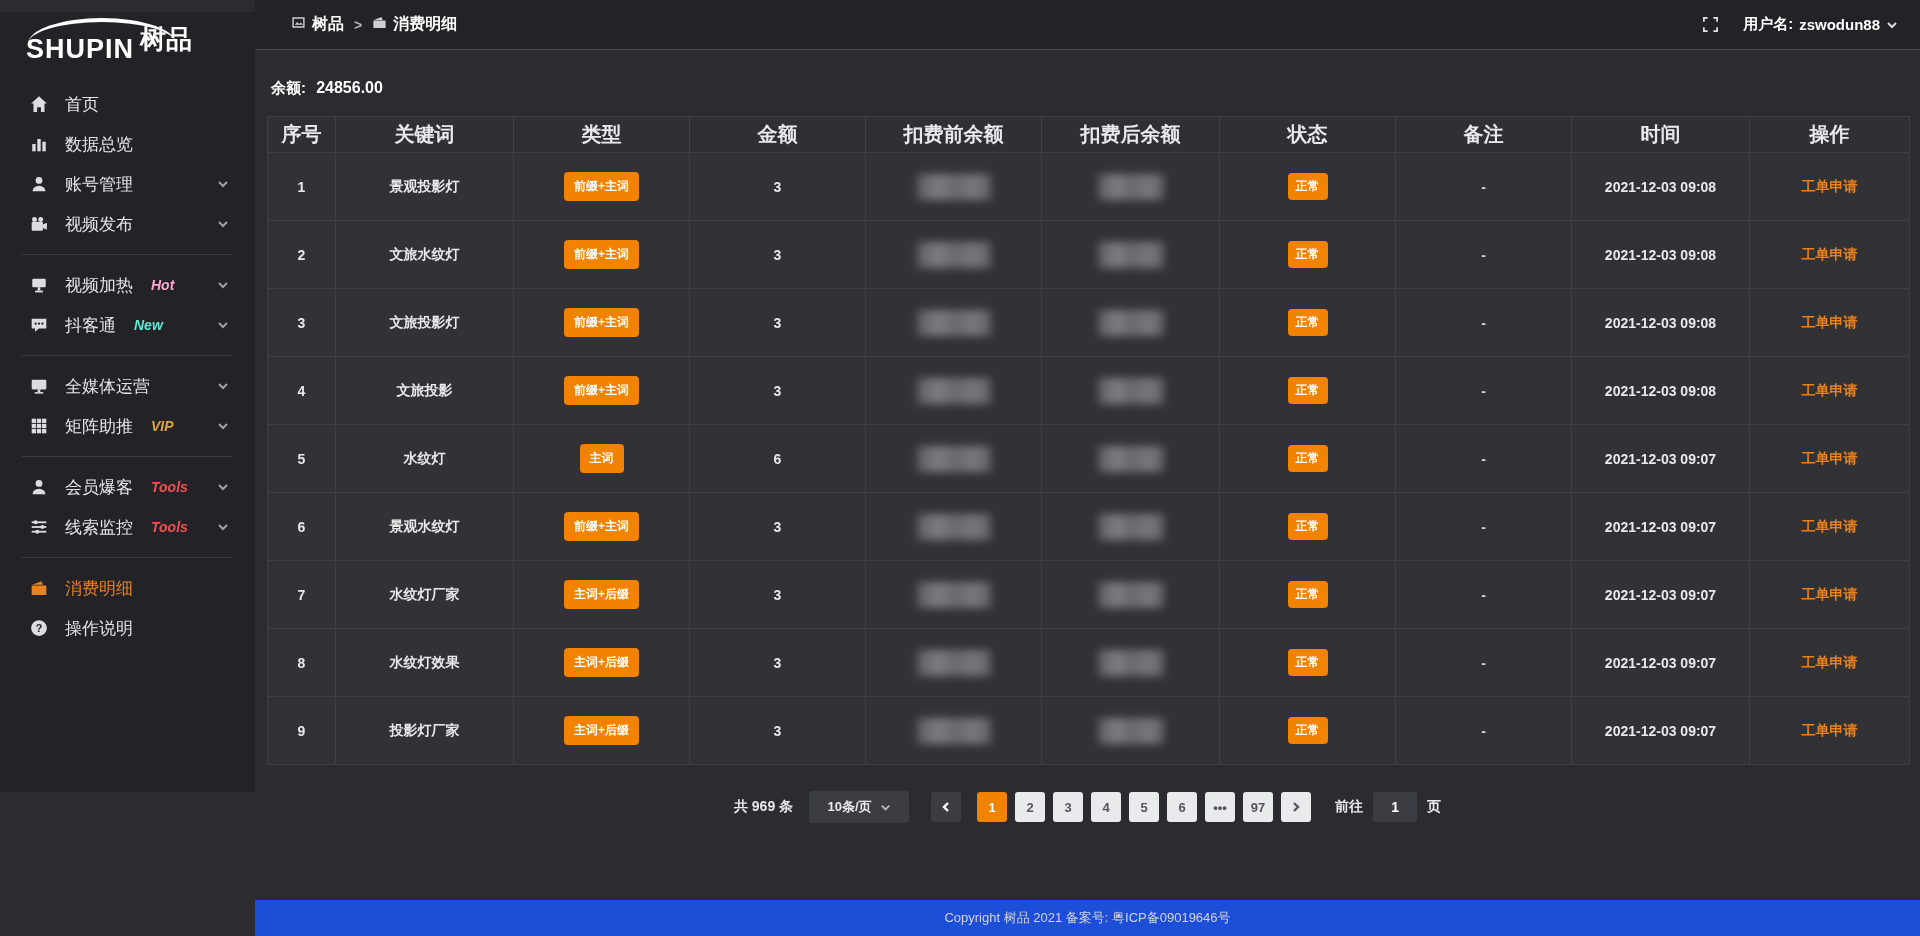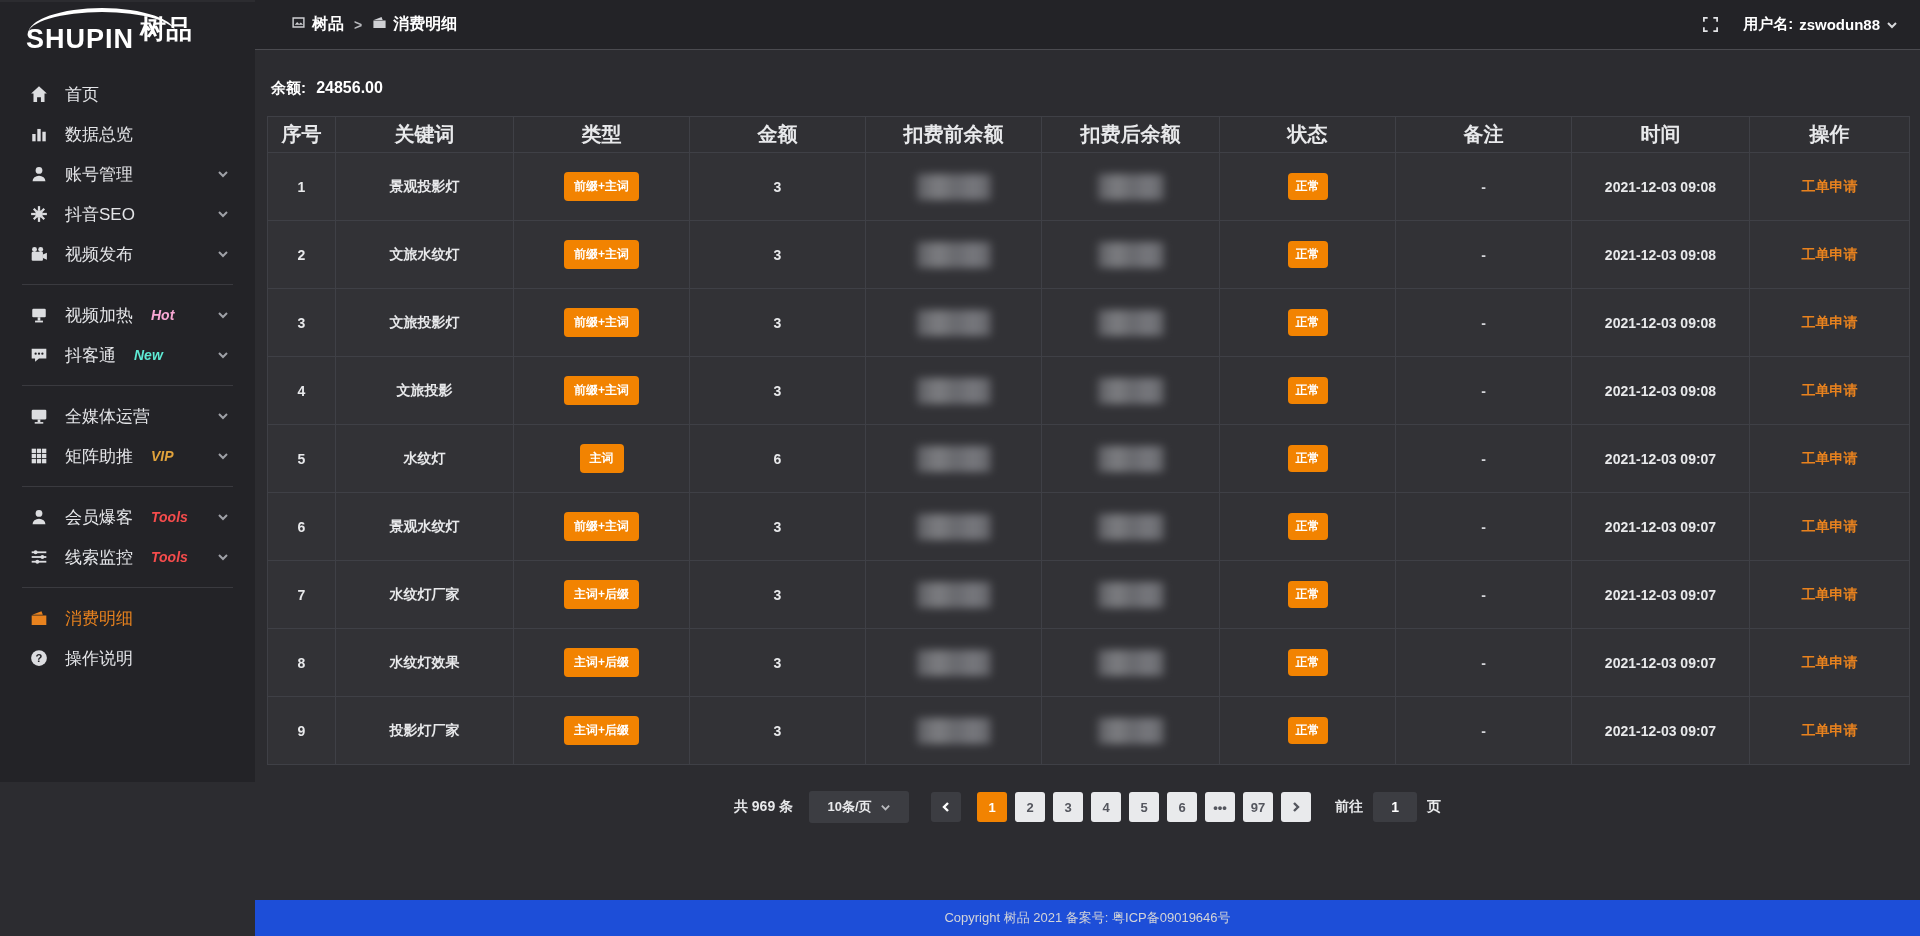--- a/index.html
+++ b/index.html
@@ -1,21 +1,21 @@
 <!DOCTYPE html>
 <html><head>
 <meta charset="utf-8">
 <style>
   * { margin:0; padding:0; box-sizing:border-box; }
   html,body { width:1920px; height:936px; overflow:hidden;
     font-family:"Liberation Sans","DejaVu Sans",sans-serif;
     background:#2c2c30; color:#e8e9eb; }
 
   
-  .sidebar { position:absolute; left:0; top:2px; width:255px; height:780px;
+  .sidebar { position:absolute; left:0; top:12px; width:255px; height:780px;
     background:#232327; z-index:5; }
   .logo { padding:10px 0 0 26px; position:relative; height:58px; }
   .logo-arc { position:absolute; left:28px; top:6px; width:148px; height:26px;
     border-top:4px solid #fff; border-radius:50% / 100% 100% 0 0; }
   .logo-text { font-size:27px; font-weight:bold; color:#fff; letter-spacing:1px;
     position:relative; top:10px; }
   .logo-cn { font-size:26px; font-weight:bold; color:#fff; margin-left:6px; }
   .nav { margin-top:14px; }
   .nav-item { display:flex; align-items:center; height:40px; padding:0 26px 0 30px;
     cursor:pointer; color:#e4e5e8; font-size:17px; }
@@ -120,45 +120,20 @@
         <span class="nav-label">数据总览</span>
       </div>
       <div class="nav-item">
         <span class="icon">
           <svg viewBox="0 0 16 16" fill="currentColor">
             <circle cx="8" cy="4.8" r="3"></circle>
             <path d="M2.3 14.5a5.7 5 0 0 1 11.4 0Z"></path>
           </svg>
         </span>
         <span class="nav-label">账号管理</span>
-        <span class="nav-chevron">
-          <svg viewBox="0 0 12 12">
-            <polyline points="2,4 6,8 10,4"></polyline>
-          </svg>
-        </span>
-      </div>
-      <div class="nav-item">
-        <span class="icon">
-          <svg viewBox="0 0 16 16" fill="currentColor">
-            <g>
-              <rect x="7" y="1" width="2" height="4"></rect>
-              <rect x="7" y="11" width="2" height="4"></rect>
-              <rect x="1" y="7" width="4" height="2"></rect>
-              <rect x="11" y="7" width="4" height="2"></rect>
-              <g transform="rotate(45 8 8)">
-                <rect x="7" y="1.4" width="2" height="3.4"></rect>
-                <rect x="7" y="11.2" width="2" height="3.4"></rect>
-                <rect x="1.4" y="7" width="3.4" height="2"></rect>
-                <rect x="11.2" y="7" width="3.4" height="2"></rect>
-              </g>
-              <circle cx="8" cy="8" r="3.4"></circle>
-            </g>
-          </svg>
-        </span>
-        <span class="nav-label">抖音SEO</span>
         <span class="nav-chevron">
           <svg viewBox="0 0 12 12">
             <polyline points="2,4 6,8 10,4"></polyline>
           </svg>
         </span>
       </div>
       <div class="nav-item">
         <span class="icon">
           <svg viewBox="0 0 16 16" fill="currentColor">
             <circle cx="4" cy="4" r="2.2"></circle>

